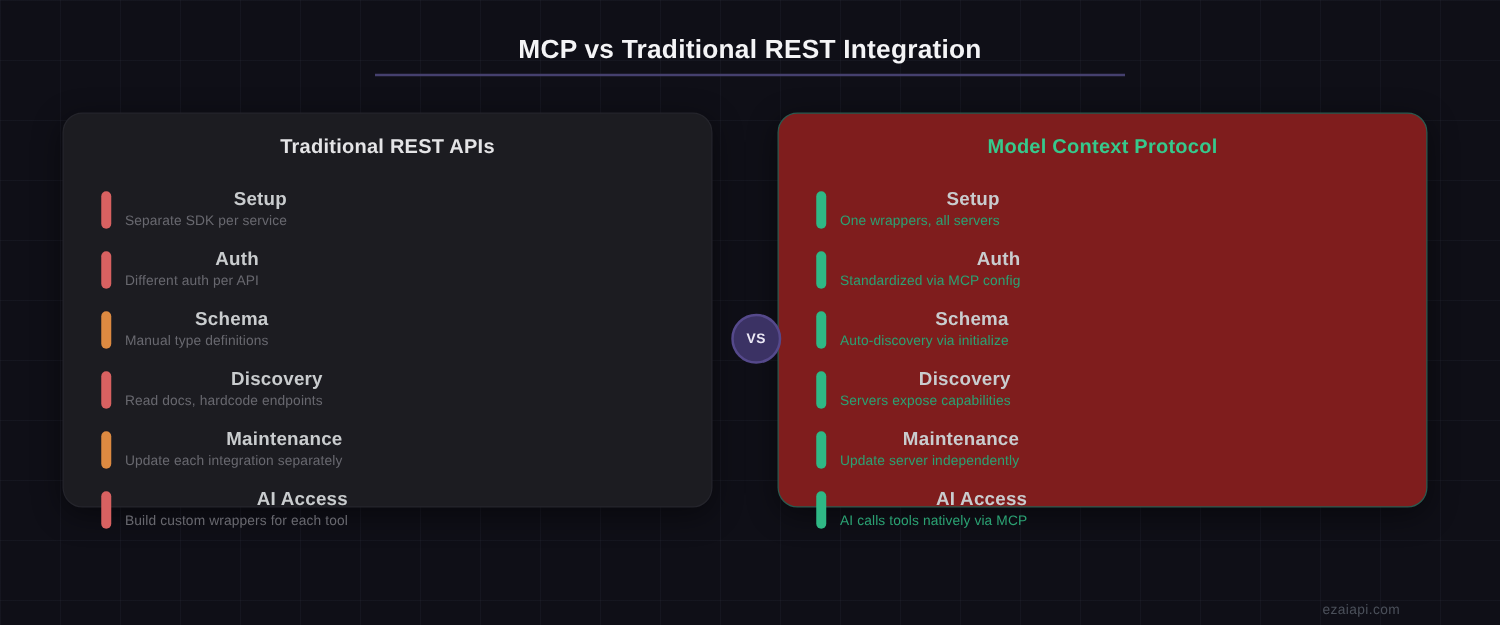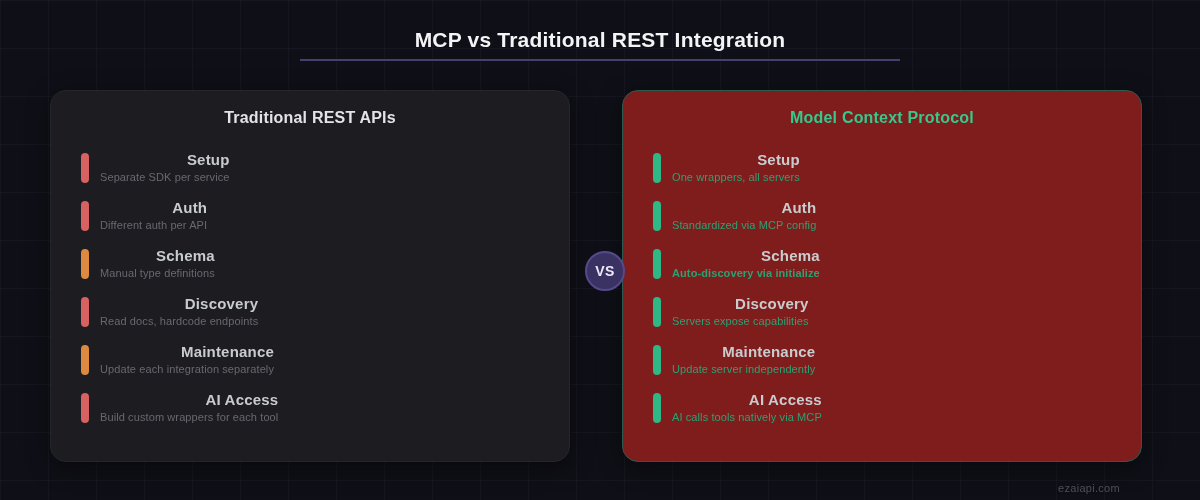--- a/index.html
+++ b/index.html
@@ -25,21 +25,21 @@
   }
   .title-underline {
     position: absolute;
     top: 59px; left: 300px;
     width: 600px; height: 2px;
     background: #45406e;
   }
   .panel {
     position: absolute;
     top: 90px;
-    width: 520px; height: 372px;
+    width: 520px; height: 316px;
     border-radius: 16px;
     padding: 18px 30px 0 30px;
     box-shadow: 0 6px 24px rgba(0,0,0,0.45);
   }
   .panel-rest {
     left: 50px;
     background: #1c1c21;
     border: 1px solid #25252c;
   }
   .panel-mcp {
@@ -85,21 +85,21 @@
     left: 585px; top: 251px;
     width: 40px; height: 40px;
     border-radius: 50%;
     background: #3b3264;
     border: 2px solid #55498b;
     display: flex;
     align-items: center;
     justify-content: center;
   }
   .vs-label {
-    font-size: 14px;
+    font-size: 11px;
     font-weight: 700;
     color: #ece9f6;
     letter-spacing: 0.5px;
   }
   .watermark {
     position: absolute;
     left: 1058px; top: 482px;
     font-size: 11px;
     color: #4b505a;
     letter-spacing: 0.3px;
@@ -180,21 +180,21 @@
     <div>
       <div class="feature-label">Auth</div>
       <div class="feature-desc" style="color: rgb(43, 161, 115);">Standardized via MCP config</div>
     </div>
   </div>
 
   <div class="feature-row">
     <div class="feature-bar" style="background: rgb(47, 184, 133);"></div>
     <div>
       <div class="feature-label">Schema</div>
-      <div class="feature-desc" style="color: rgb(43, 161, 115); font-weight: bold;">Auto-discovery via initialize</div>
+      <div class="feature-desc" style="color: rgb(43, 161, 115);">Auto-discovery via initialize</div>
     </div>
   </div>
 
   <div class="feature-row">
     <div class="feature-bar" style="background: rgb(47, 184, 133);"></div>
     <div>
       <div class="feature-label">Discovery</div>
       <div class="feature-desc" style="color: rgb(43, 161, 115);">Servers expose capabilities</div>
     </div>
   </div>

